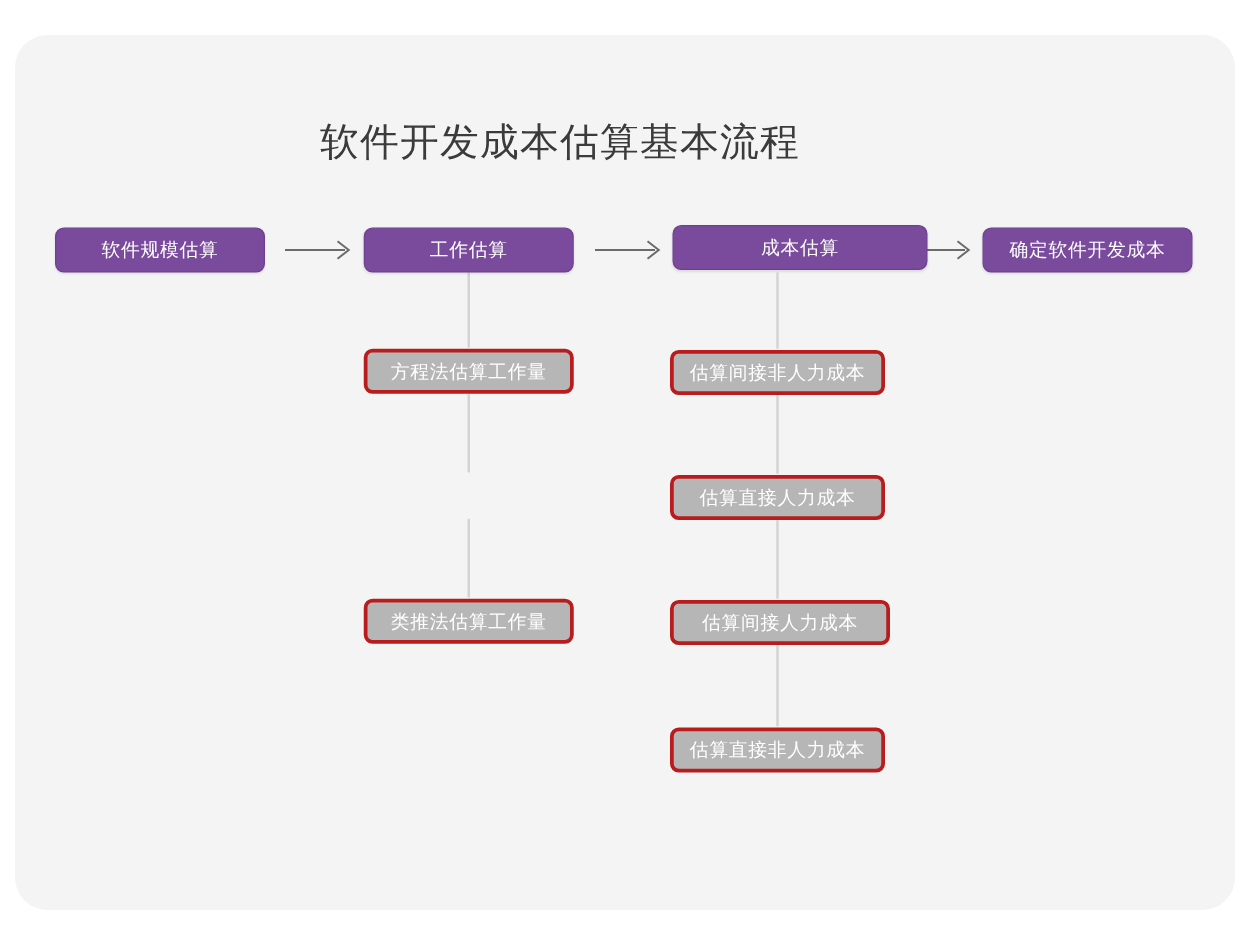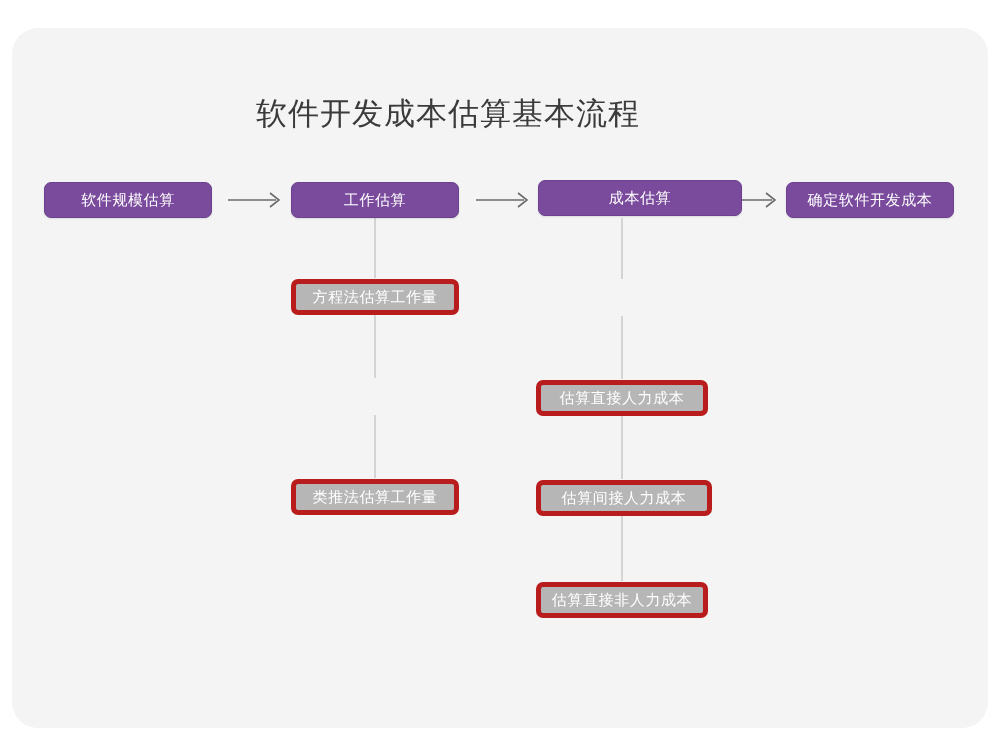--- a/index.html
+++ b/index.html
@@ -78,21 +78,21 @@
     border: 1px solid #6e4190;
     color: #ffffff;
     font-size: 15px;
     letter-spacing: 0.6px;
     box-shadow: 0 1px 2px rgba(0,0,0,0.10);
   }
 
   .node.sub {
     height: 36px;
     background: #b6b6b6;
-    border: 5px solid #b91c1c;
+    border: 3px solid #b91c1c;
     color: #ffffff;
     font-size: 15px;
     letter-spacing: 0.6px;
   }
 </style>
 </head>
 <body>
 
 <div class="canvas">
 
@@ -136,20 +136,21 @@
 
   <div class="node stage" style="left:538px; top:180px; width:204px;">成本估算</div>
 
   <div class="node stage" style="left:786px; top:182px; width:168px;">确定软件开发成本</div>
 
   <div class="node sub" style="left:291px; top:279px; width:168px;">方程法估算工作量</div>
 
 
   <div class="node sub" style="left:291px; top:479px; width:168px;text-align:right;">类推法估算工作量</div>
 
+  <div class="node sub" style="left:536px; top:280px; width:172px;">估算间接非人力成本</div>
 
   <div class="node sub" style="left:536px; top:380px; width:172px;">估算直接人力成本</div>
 
   <div class="node sub" style="left:536px; top:480px; width:176px;">估算间接人力成本</div>
 
   <div class="node sub" style="left:536px; top:582px; width:172px;">估算直接非人力成本</div>
 
 </div>
 
 </body></html>

